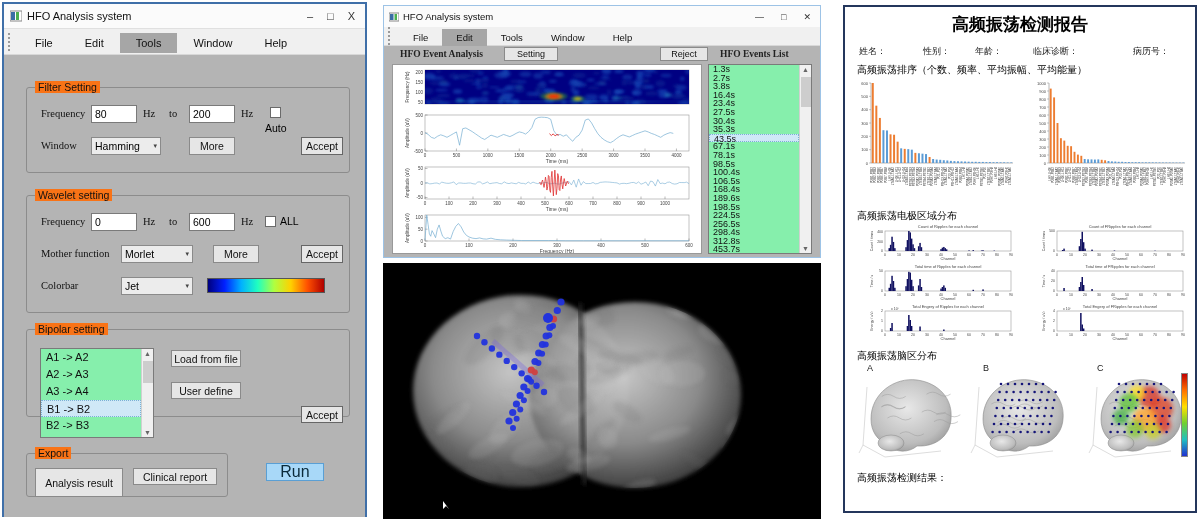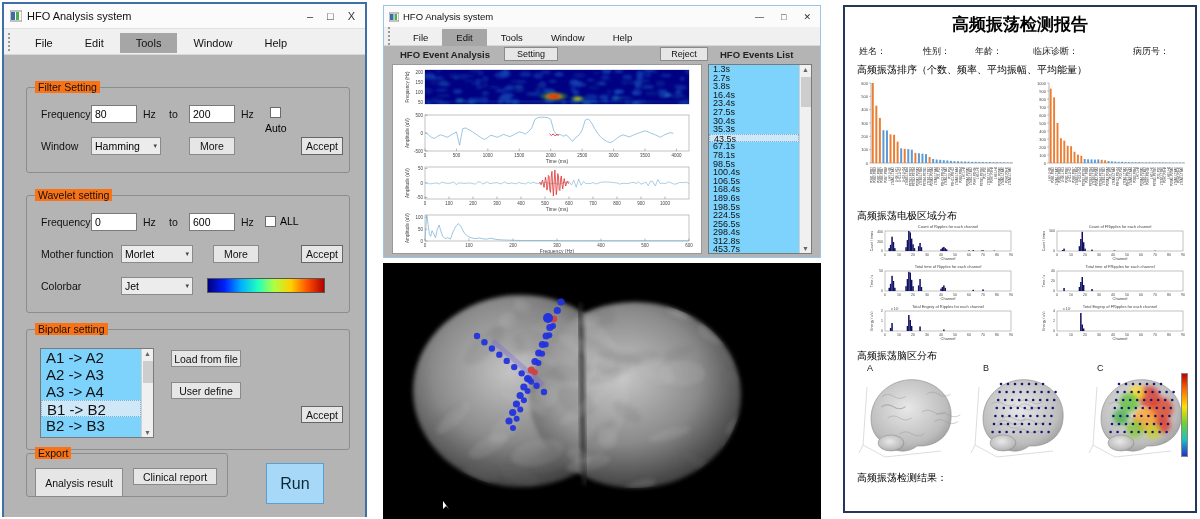--- a/index.html
+++ b/index.html
@@ -10,44 +10,44 @@
   
   .btn { display:flex; align-items:center; justify-content:center; background:#e6e6e6;
          border:1px solid #8a8a8a; font-size:10.5px; color:#111; cursor:default; }
   .inp { background:#ffffff; border:1px solid #7a7a7a; font-size:10.5px; padding:1px 3px;
          font-family:inherit; }
   .combo { display:flex; align-items:center; justify-content:space-between; background:#ececec;
          border:1px solid #8a8a8a; font-size:10.5px; padding:0 3px; }
   .combo .arr { font-size:7px; color:#444; }
   .chk { display:flex; align-items:center; gap:4px; font-size:10.5px; }
   .chk .box { width:11px; height:11px; background:#fff; border:1px solid #6a6a6a; }
-  .lbl { font-size:10.5px; color:#111; }
+  .lbl { font-size:10.5px; color:#111;font-family:Liberation Serif, serif; }
   .grp { position:absolute; border:1px solid #8c8c8c; border-radius:3px; }
   .grp > .legend { position:absolute; top:-7px; left:8px; background:#f97316; padding:0 3px;
          font-size:10.5px; color:#111; }
   .abs { position:absolute; }
 
   
   .win-left { position:absolute; left:2px; top:2px; width:365px; height:515px;
         border:2px solid #3f6fa8; background:#b4b4b4; }
   .win-left .titlebar { height:25px; background:#fbfbfb; display:flex; align-items:center;
         padding:0 6px; border-bottom:1px solid #e0e0e0; }
   .win-left .titlebar .title { font-size:11px; margin-left:5px; flex:1; color:#111; }
   .winctl { display:flex; gap:14px; font-size:11px; color:#333; margin-right:4px; }
   .winctl span { cursor:default; }
   .menubar { height:26px; background:#f0f0f0; display:flex; align-items:center;
         border-bottom:1px solid #d8d8d8; }
   .menugrip { width:5px; height:18px; border-left:2px dotted #9a9a9a; margin:0 6px 0 4px; }
   .menu-item { font-size:11px; padding:4px 16px; color:#111;margin-top:40px; }
   .menu-item.active { background:#a6a6a6; }
   .win-left .body { position:relative; width:100%; height:462px; background:#b4b4b4; }
 
-  .lstbox { background:#7dd3fc; border:1px solid #7a7a7a; position:relative; overflow:hidden; }
+  .lstbox { background:#86efac; border:1px solid #7a7a7a; position:relative; overflow:hidden; }
   .lstbox .items { position:absolute; left:0; top:0; right:12px; bottom:0; }
-  .lstbox .item { font-size:15px; padding:1px 5px; height:17px; line-height:15px; color:#111; }
+  .lstbox .item { font-size:11px; padding:1px 5px; height:17px; line-height:15px; color:#111; }
   .lstbox .item.sel { background:#cfe8f7; border:1px dotted #7ab0d4; }
   .sbar { position:absolute; right:0; top:0; bottom:0; width:12px; background:#f0f0f0;
         border-left:1px solid #d0d0d0; display:flex; flex-direction:column;
         justify-content:space-between; align-items:center; }
   .sbar .ar { font-size:7px; color:#666; padding:1px 0; }
   .sbar .thumb { position:absolute; top:12px; left:1px; width:10px; height:22px; background:#cdcdcd; }
 
   .jetbar { background:linear-gradient(to right,#00007f,#0020ff,#00b0ff,#20ffc0,#b0ff40,#ffd000,#ff5000,#b00000);
         border:1px solid #555; }
   .runbtn { position:absolute; background:#a8d8f8; border:1px solid #5a9fd4; display:flex;
@@ -153,21 +153,21 @@
         <span class="btn abs" style="left:186px; top:49px; width:46px; height:18px;">More</span>
         <span class="btn abs" style="left:274px; top:49px; width:42px; height:18px; border-color:#666;">Accept</span>
         <span class="lbl abs" style="left:14px; top:84px;">Colorbar</span>
         <span class="combo abs" style="left:94px; top:81px; width:72px; height:18px;">
           <span>Jet</span>
           <span class="arr">▾</span>
         </span>
         <span class="jetbar abs" style="left:180px; top:82px; width:118px; height:15px;"></span>
       </div>
 
-      <div class="grp" style="left:22px; top:274px; width:324px; height:121px;">
+      <div class="grp" style="left:22px; top:274px; width:324px; height:88px;">
         <span class="legend">Bipolar setting</span>
         <div class="lstbox abs" style="left:13px; top:18px; width:114px; height:90px;">
           <div class="items">
               <div class="item">A1 -&gt; A2</div>
               <div class="item">A2 -&gt; A3</div>
               <div class="item">A3 -&gt; A4</div>
               <div class="item sel">B1 -&gt; B2</div>
               <div class="item">B2 -&gt; B3</div>
             </div>
           <div class="sbar">
@@ -180,21 +180,21 @@
         <span class="btn abs" style="left:144px; top:52px; width:70px; height:17px;">User define</span>
         <span class="btn abs" style="left:274px; top:76px; width:42px; height:17px; border-color:#666;">Accept</span>
       </div>
 
       <div class="grp" style="left:22px; top:398px; width:202px; height:44px;">
         <span class="legend">Export</span>
         <span class="btn abs" style="left:8px; top:14px; width:88px; height:29px;">Analysis result</span>
         <span class="btn abs" style="left:106px; top:14px; width:84px; height:17px;">Clinical report</span>
       </div>
 
-      <span class="runbtn" style="left:262px; top:408px; width:58px; height:41px;">Run</span>
+      <span class="runbtn" style="left:262px; top:408px; width:58px; height:18px;">Run</span>
     </div>
   </div>
 
   <div class="win-mid">
     <div class="titlebar">
       <svg width="10" height="10">
         <rect x="0" y="1" width="10" height="8" fill="#ffffff" stroke="#888" stroke-width="1"></rect>
         <rect x="1" y="2" width="3.5" height="6" fill="#3a6ea5"></rect>
         <rect x="5.5" y="2" width="2.5" height="6" fill="#4caf50"></rect>
       </svg>

